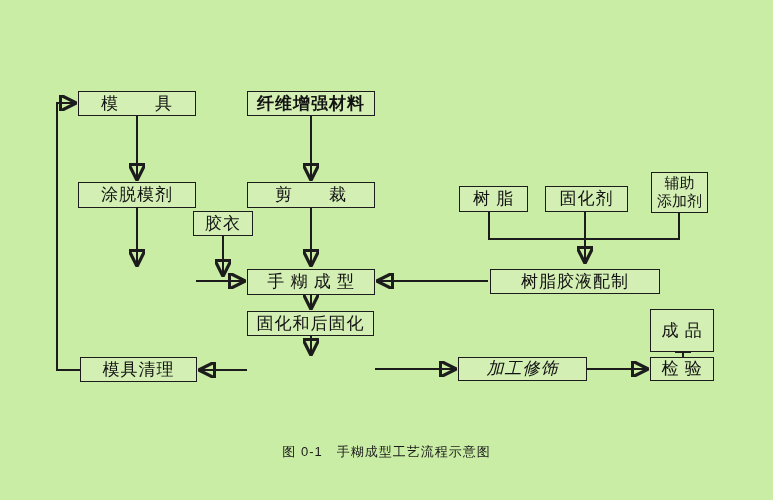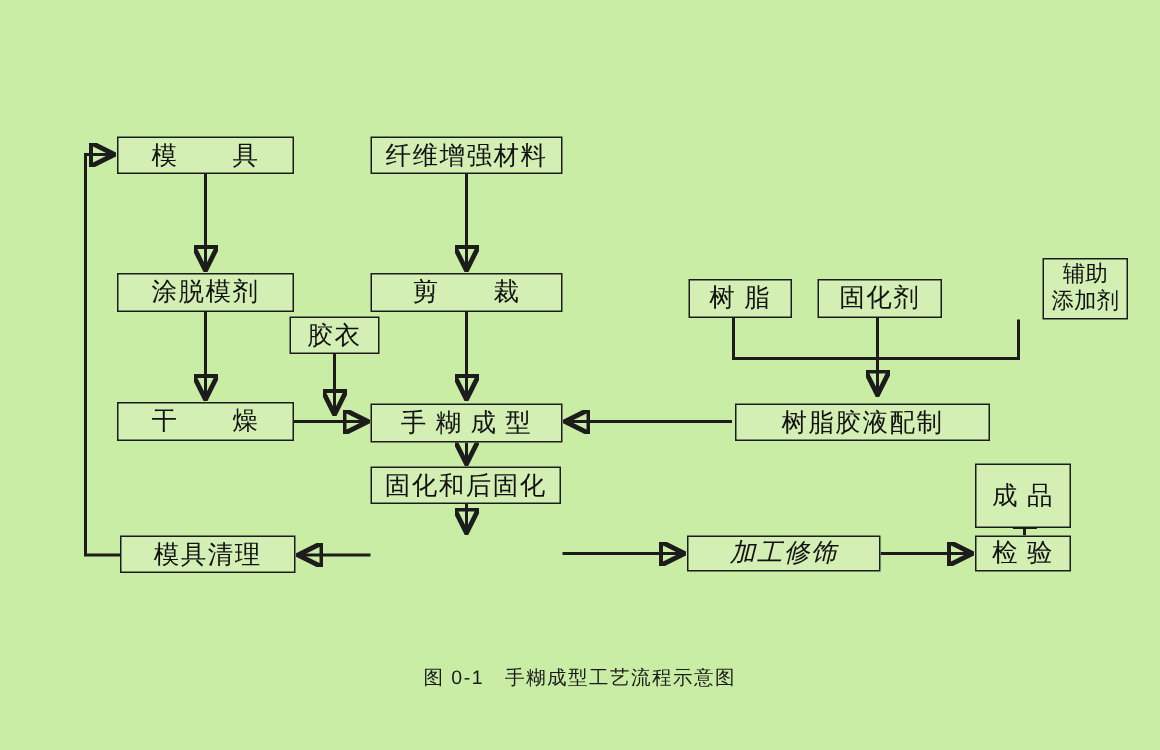--- a/index.html
+++ b/index.html
@@ -19,21 +19,21 @@
   .wires path{stroke:var(--line);stroke-width:2;fill:none;}
   .node{
     position:absolute;box-sizing:border-box;
     border:1.5px solid var(--line);
     background:var(--boxfill);
     display:flex;align-items:center;justify-content:center;
     font-size:17px;color:var(--text);
     letter-spacing:1px;white-space:pre;text-align:center;
     line-height:1.15;
   }
-  .node.small{font-size:15px;letter-spacing:0;margin-left:44px;}
+  .node.small{font-size:15px;letter-spacing:0;}
   .caption{
     position:absolute;left:0;top:443px;width:100%;
     text-align:center;font-size:13px;color:#1a1a1a;
     font-family:"Liberation Sans","DejaVu Sans",sans-serif;
     letter-spacing:1px;white-space:pre;
   }
 </style>
 </head>
 <body>
 
@@ -58,36 +58,35 @@
     <path d="M311 336 L311 353" marker-end="url(#arr)"></path>
     <path d="M247 370 L201 370" marker-end="url(#arr)"></path>
     <path d="M375 369 L454 369" marker-end="url(#arr)"></path>
     <path d="M587 369 L646 369" marker-end="url(#arr)"></path>
     <path d="M683 357 L683 338" marker-end="url(#arr)"></path>
     <path d="M80 370 L57 370 L57 103 L74 103" marker-end="url(#arr)"></path>
   </svg>
 
   <div class="node" style="left:78px;top:91px;width:118px;height:25px;">模　　具</div>
 
-  <div class="node" style="left:247px;top:91px;width:128px;height:25px;">纤维增强材料</div>
+  <div class="node" style="left:247px;top:91px;width:128px;height:25px;font-weight:bold;">纤维增强材料</div>
 
   <div class="node" style="left:78px;top:182px;width:118px;height:26px;">涂脱模剂</div>
 
   <div class="node" style="left:247px;top:182px;width:128px;height:26px;">剪　　裁</div>
 
   <div class="node" style="left:193px;top:211px;width:60px;height:25px;">胶衣</div>
 
   <div class="node" style="left:459px;top:186px;width:69px;height:26px;">树 脂</div>
 
   <div class="node" style="left:545px;top:186px;width:83px;height:26px;">固化剂</div>
 
   <div class="node small" style="left:651px;top:172px;width:57px;height:41px;">辅助
 添加剂</div>
 
-  <div class="node" style="left:78px;top:268px;width:118px;height:26px;">干　　燥</div>
 
   <div class="node" style="left:247px;top:269px;width:128px;height:26px;">手 糊 成 型</div>
 
   <div class="node" style="left:490px;top:269px;width:170px;height:25px;">树脂胶液配制</div>
 
   <div class="node" style="left:247px;top:311px;width:127px;height:25px;">固化和后固化</div>
 
 
   <div class="node" style="left:80px;top:357px;width:117px;height:25px;">模具清理</div>
 

